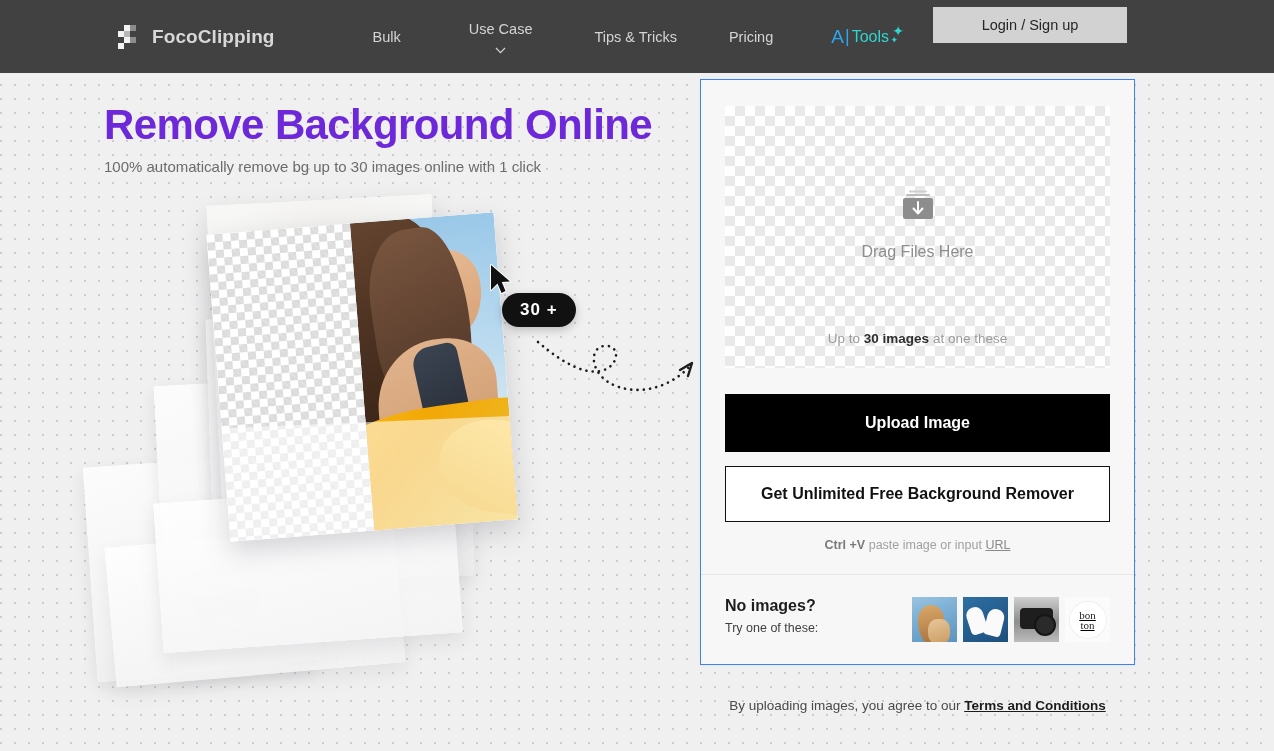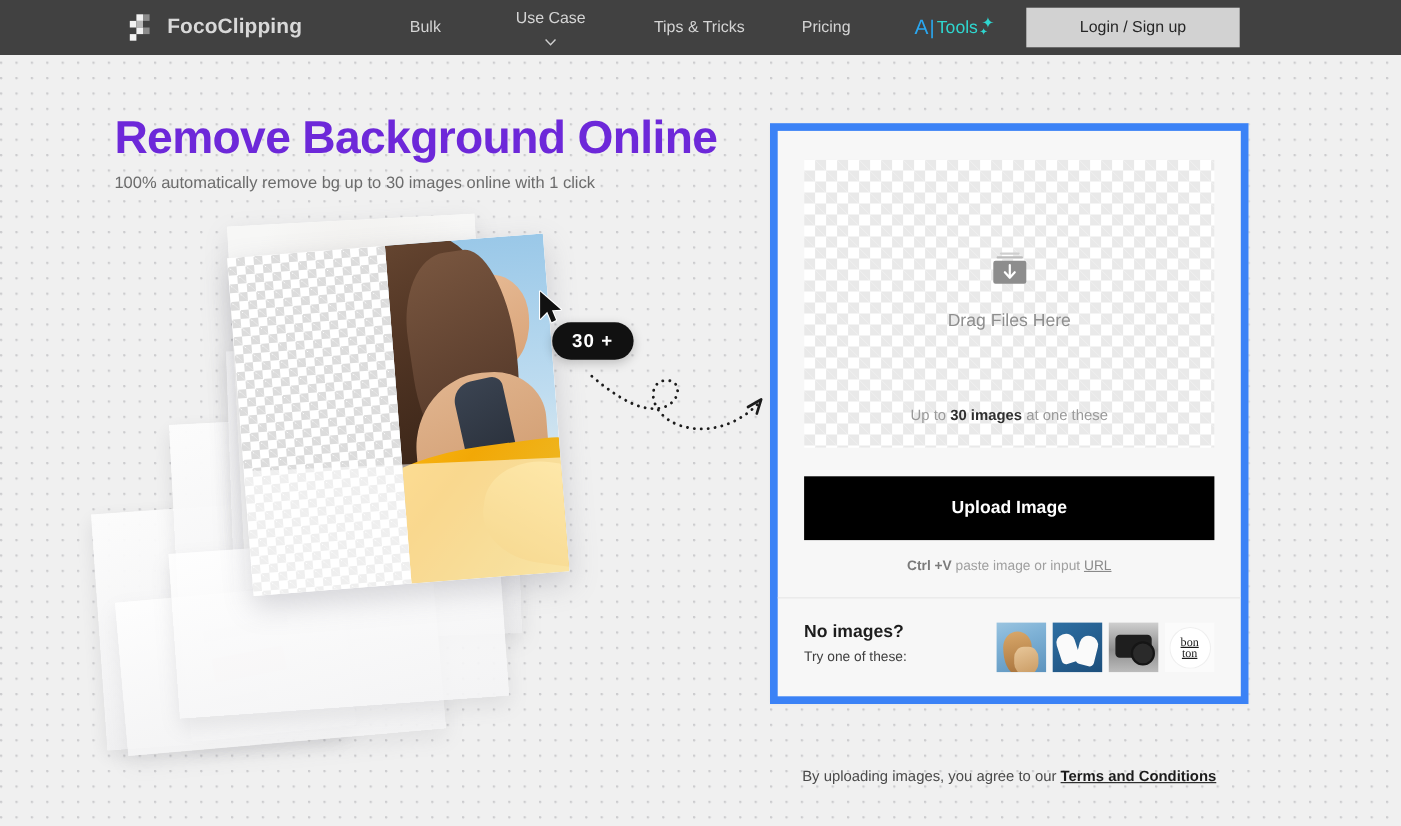--- a/index.html
+++ b/index.html
@@ -16,21 +16,21 @@
     background-image:
       radial-gradient(circle at 1px 1px, rgba(160,160,165,0.45) 1px, transparent 1.4px);
     background-size: 14px 14px;
     position: relative;
   }
 
   
   .header {
     position: relative;
     width: 1274px;
-    height: 50px;
+    height: 73px;
     background: #414141;
     display: flex;
     align-items: center;
     z-index: 50;
   }
   .brand {
     display: flex;
     align-items: center;
     gap: 12px;
     margin-left: 118px;
@@ -373,24 +373,24 @@
     position: absolute;
     left: 470px; top: 115px;
     width: 180px; height: 75px;
     z-index: 8;
   }
 
   
   .panel {
     position: absolute;
     left: 700px;
-    top: 112px;
+    top: 79px;
     width: 435px;
     background: #f7f7f7;
-    border: 7px solid #3b82f6;
+    border: 1px solid #3b82f6;
     z-index: 6;
     box-shadow: 0 1px 3px rgba(0,0,0,.03);
   }
   .drop-zone {
     margin: 26px 24px 0 24px;
     height: 262px;
     background-color: #ffffff;
     background-image:
       linear-gradient(45deg, #e9e9e9 25%, transparent 25%, transparent 75%, #e9e9e9 75%),
       linear-gradient(45deg, #e9e9e9 25%, transparent 25%, transparent 75%, #e9e9e9 75%);
@@ -653,20 +653,21 @@
       </svg>
     </div>
     <div class="drag-label">Drag Files Here</div>
     <div class="upto">
       <span>Up to </span><b>30 images</b><span> at one these</span>
     </div>
   </div>
 
   <div class="btn-primary">Upload Image</div>
 
+  <div class="btn-secondary">Get Unlimited Free Background Remover</div>
 
   <div class="paste-hint">
     <b>Ctrl +V</b><span> paste image or input </span><u>URL</u>
   </div>
 
   <div class="divider"></div>
 
   <div class="no-images">
     <div class="ni-text">
       <div class="ni-title">No images?</div>

